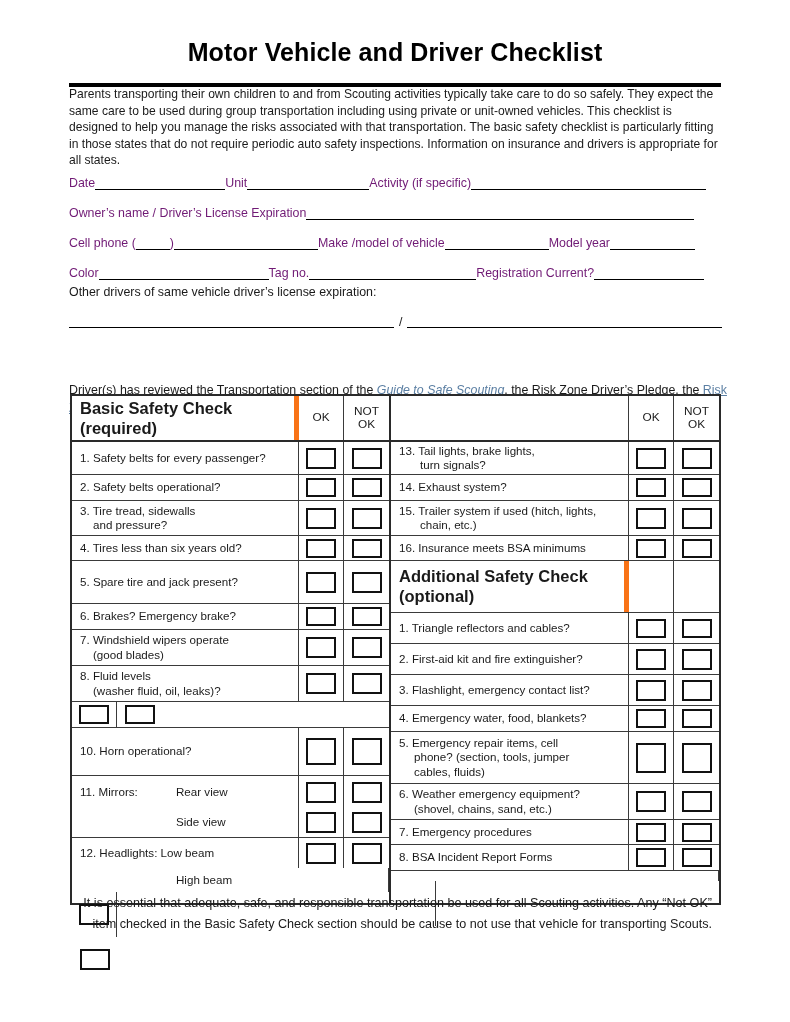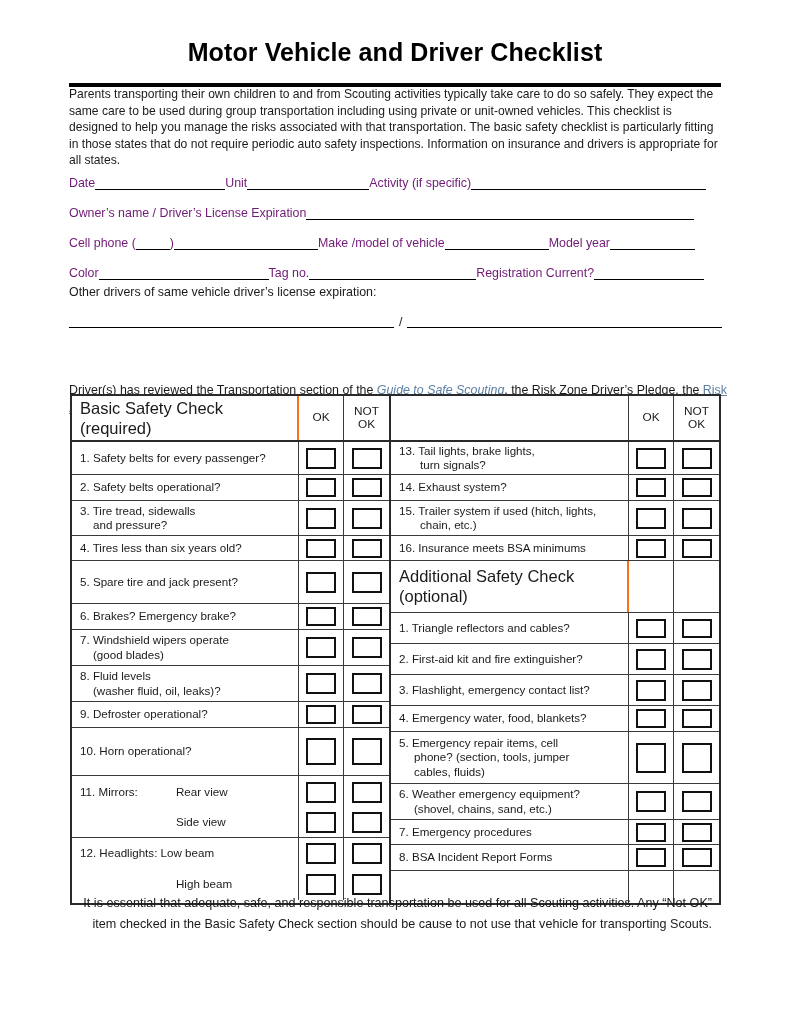--- a/index.html
+++ b/index.html
@@ -141,21 +141,21 @@
     box-sizing: border-box;
   }
   .half.left  { width: 319px; border-right: 2px solid #2a2a2a; }
   .half.right { width: 328px; }
 
   .trow {
     display: flex;
     box-sizing: border-box;
     border-bottom: 1px solid #3a3a3a;
   }
-  .trow:last-child { border-bottom: none; }
+  .trow:last-child { border-bottom: none; flex-direction: column; }
 
   .cell-label {
     flex: 1 1 auto;
     box-sizing: border-box;
     padding: 5px 5px 5px 8px;
     font-size: 11.6px;
     line-height: 14.4px;
     display: flex;
     align-items: center;
     border-right: 1px solid #3a3a3a;
@@ -193,23 +193,23 @@
     box-sizing: border-box;
     background: #fff;
   }
   .chk.sm { height: 19px; }
 
   .sec-title {
     flex: 1 1 auto;
     box-sizing: border-box;
     padding: 4px 5px 5px 8px;
     font-size: 16.5px;
-    font-weight: normal;
+    font-weight: bold;
     line-height: 20px;
-    border-right: 2px solid #f97316;
+    border-right: 5px solid #f97316;
     display: flex;
     align-items: center;
     min-width: 0;
   }
   .sec-title.hdr { font-size: 16.5px; }
   .blank-cell {
     width: 45px;
     flex: 0 0 45px;
     box-sizing: border-box;
     border-right: 1px solid #3a3a3a;
@@ -421,24 +421,20 @@
         </div>
         <div class="cell-box">
             <span class="chk"></span>
           </div>
         <div class="cell-box">
             <span class="chk"></span>
           </div>
       </div>
 
       <div class="trow" style="height:26px">
-        <div class="cell-label">
-          <span><span>9.</span>
-          <span>Defroster operational?</span></span>
-        </div>
         <div class="cell-box">
             <span class="chk sm"></span>
           </div>
         <div class="cell-box">
             <span class="chk sm"></span>
           </div>
       </div>
 
       <div class="trow" style="height:48px">
         <div class="cell-label">

